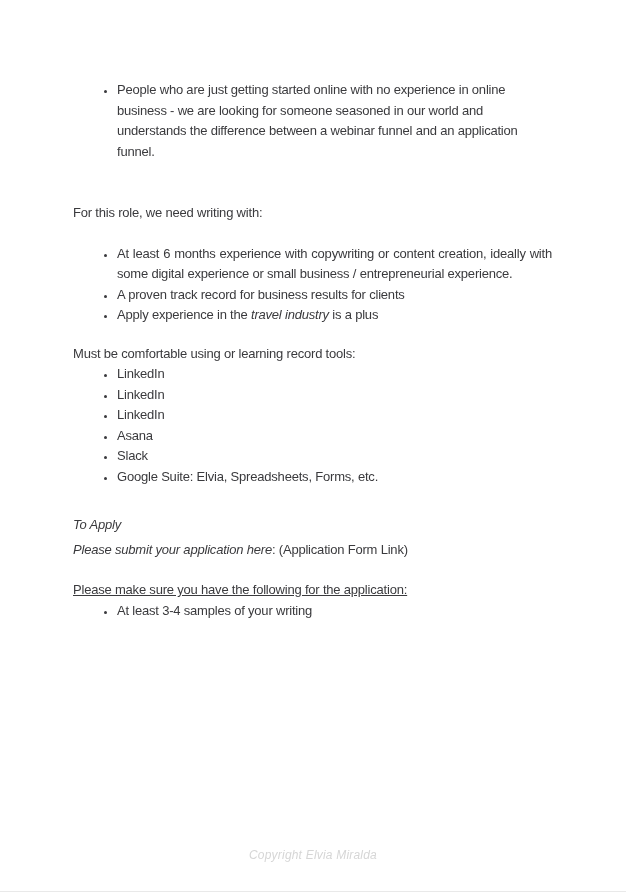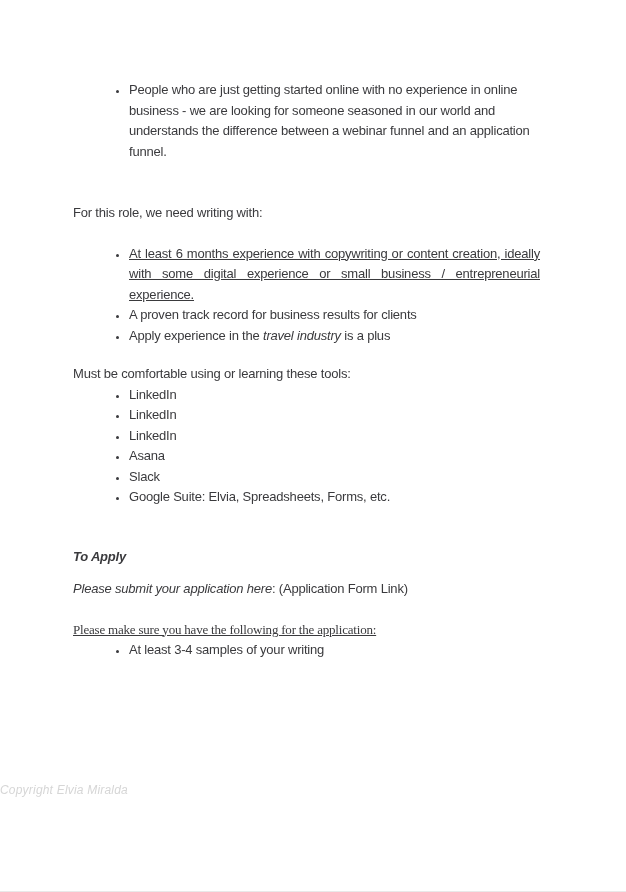--- a/index.html
+++ b/index.html
@@ -16,53 +16,52 @@
     position: relative;
     overflow: hidden;
   }
   .page {
     position: absolute;
     inset: 0;
     padding: 80px 70px 0 73px;
   }
   p { margin: 0; }
   ul {
-    margin: 16px;
+    margin: 4px;
     padding: 0 0 0 40px;
     list-style: disc;
   }
   li { padding: 0; }
   li::marker { font-size: 11px; }
 
   .intro-list { margin-top: 0; }
   .role-heading { margin-top: 41px; }
   .requirements-list { margin-top: 20px; }
-  .justified { text-align: justify; text-decoration: underline; }
+  .justified { text-align: justify; }
   .tools-heading { margin-top: 18px; }
   .tools-list { margin-top: 0; }
   .apply-heading {
-    margin-top: 39px;
-    font-weight: bold;
+    margin-top: 28px;
+    font-weight: normal;
     font-style: italic;
   }
-  .apply-line { margin-top: 12px; }
+  .apply-line { margin-top: 4px; }
   .italic { font-style: italic; text-align: right; }
   .checklist-heading {
     margin-top: 20px;
     text-decoration: underline;
-    font-family: Liberation Serif, serif;
   }
   .checklist { margin-top: 0; }
 
   .page-footer {
     position: absolute;
-    top: 780px;
+    top: 845px;
     left: 0;
     right: 0;
-    text-align: left;
+    text-align: center;
     font-style: italic;
     font-size: 12px;
     letter-spacing: 0.2px;
     color: #d6d6d6;
   }
   .page-bottom-edge {
     position: absolute;
     bottom: 0;
     left: 0;
     right: 0;
@@ -80,21 +79,21 @@
   </ul>
 
   <p class="role-heading">For this role, we need writing with:</p>
 
   <ul class="requirements-list">
     <li class="justified">At least 6 months experience with copywriting or content creation, ideally with some digital experience or small business / entrepreneurial experience.</li>
     <li>A proven track record for business results for clients</li>
     <li><span>Apply experience in the </span><span class="italic">travel industry</span><span> is a plus</span></li>
   </ul>
 
-  <p class="tools-heading">Must be comfortable using or learning these tools:</p>
+  <p class="tools-heading">Must be comfortable using or learning record tools:</p>
 
   <ul class="tools-list">
     <li>LinkedIn</li>
     <li>LinkedIn</li>
     <li>LinkedIn</li>
     <li>Asana</li>
     <li>Slack</li>
     <li>Google Suite: Elvia, Spreadsheets, Forms, etc.</li>
   </ul>
 

